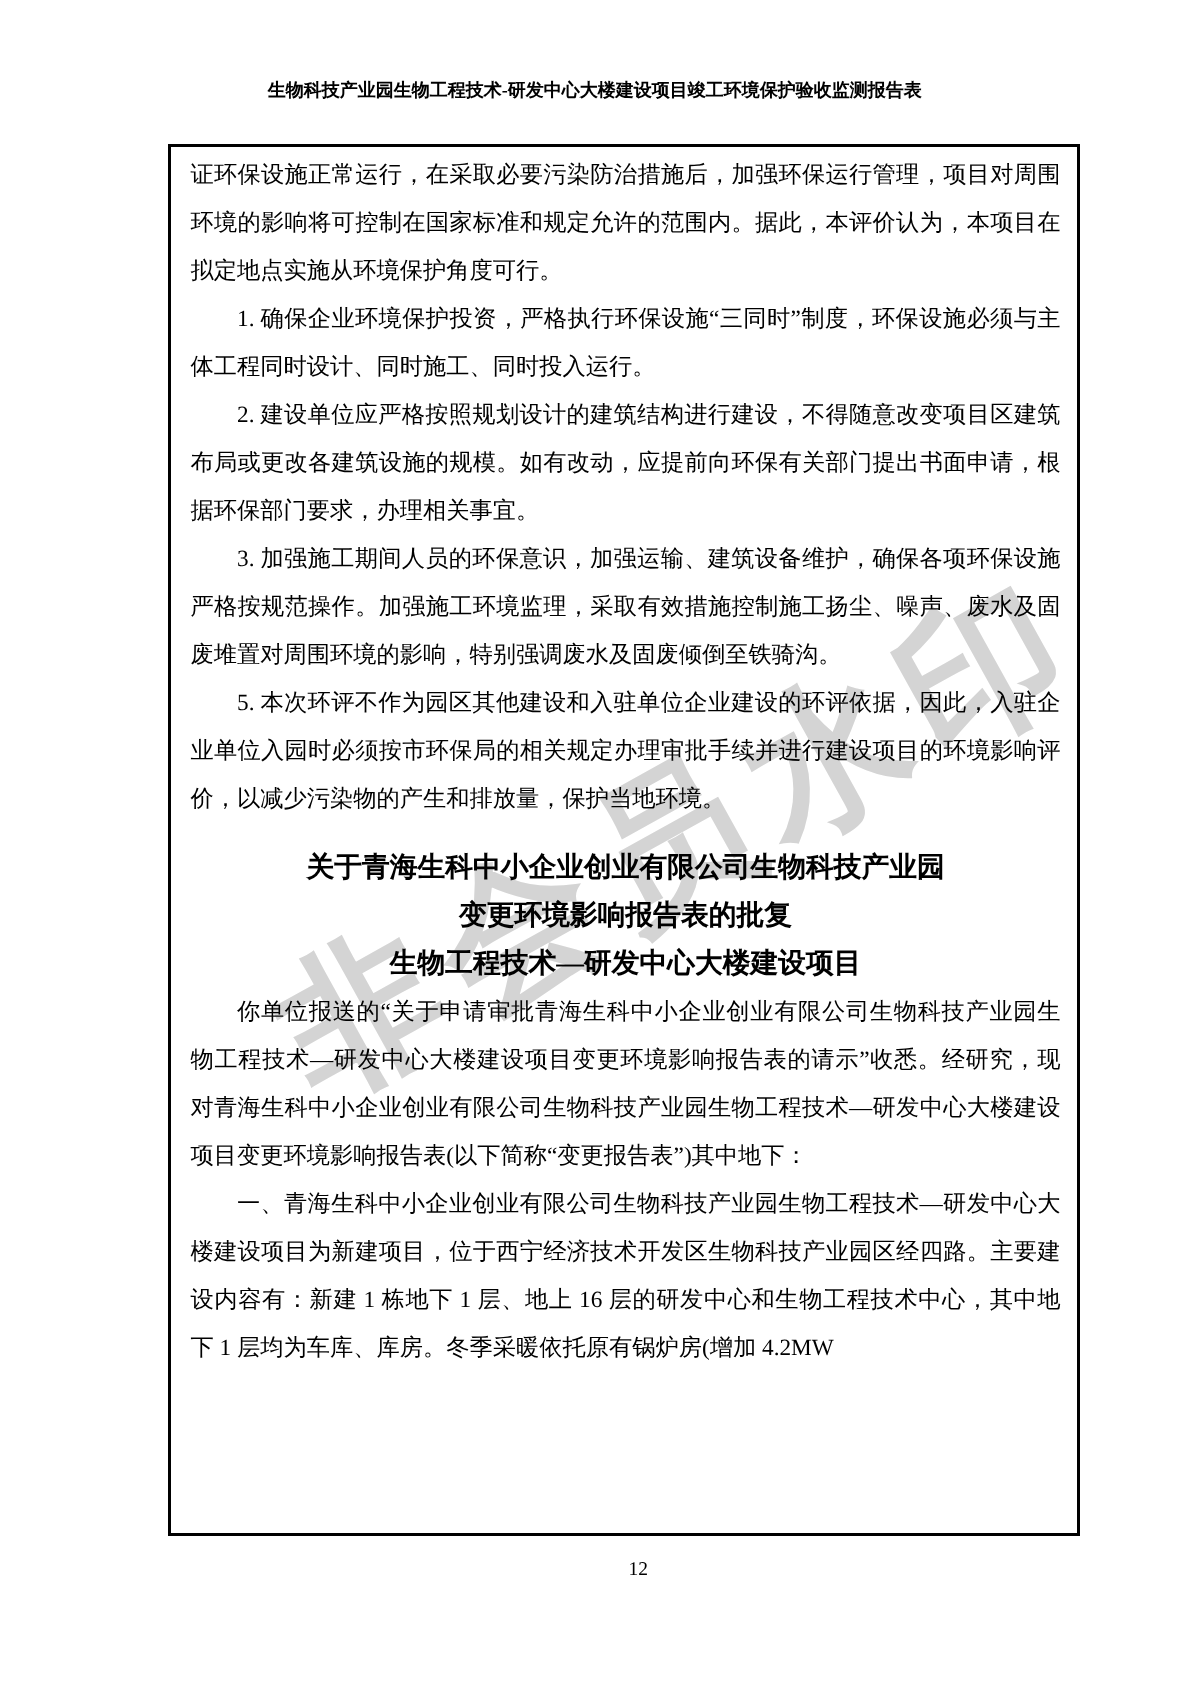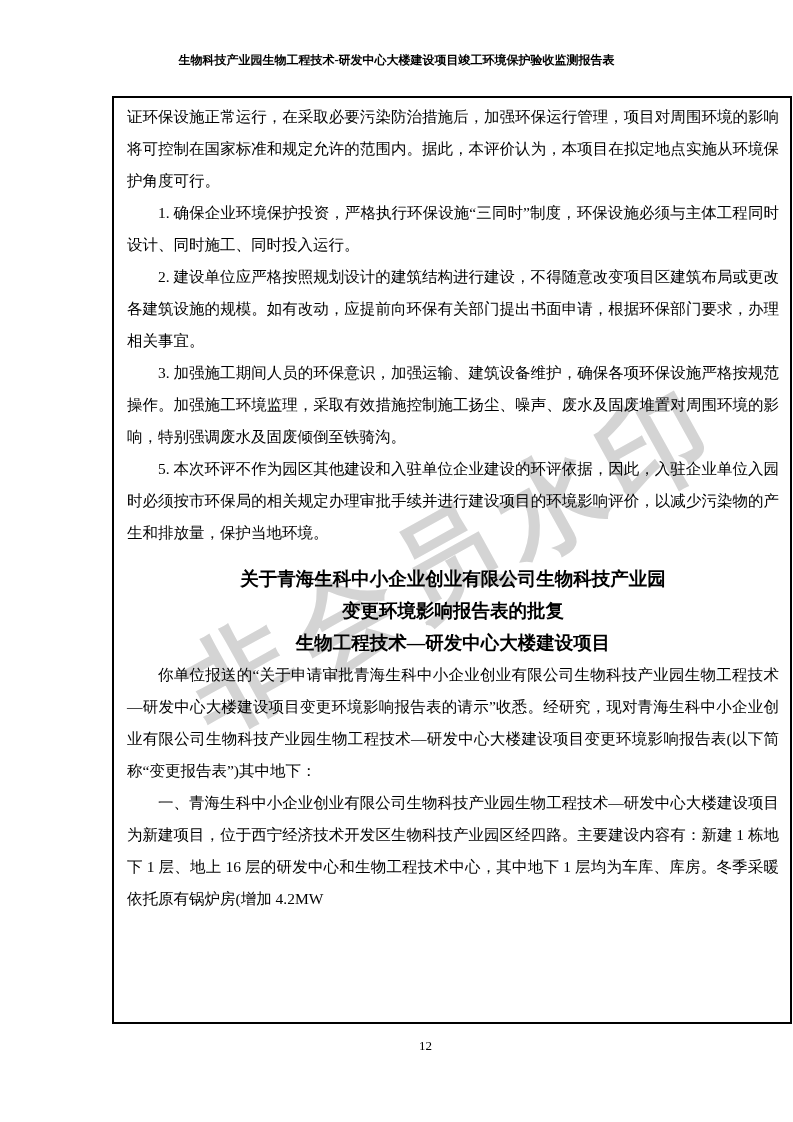--- a/index.html
+++ b/index.html
@@ -38,21 +38,21 @@
     color: #d4d4d4;
     white-space: nowrap;
     transform: rotate(-29deg);
     transform-origin: center center;
     user-select: none;
   }
   .content-box {
     position: absolute;
     left: 112px;
     top: 96px;
-    width: 680px;
+    width: 608px;
     height: 928px;
     box-sizing: border-box;
     border: 2px solid #000000;
     padding: 3px 11px 0 13px;
     overflow: hidden;
     z-index: 1;
     background: transparent;
     font-size: 15.5px;
     line-height: 32px;
     text-align: justify;

